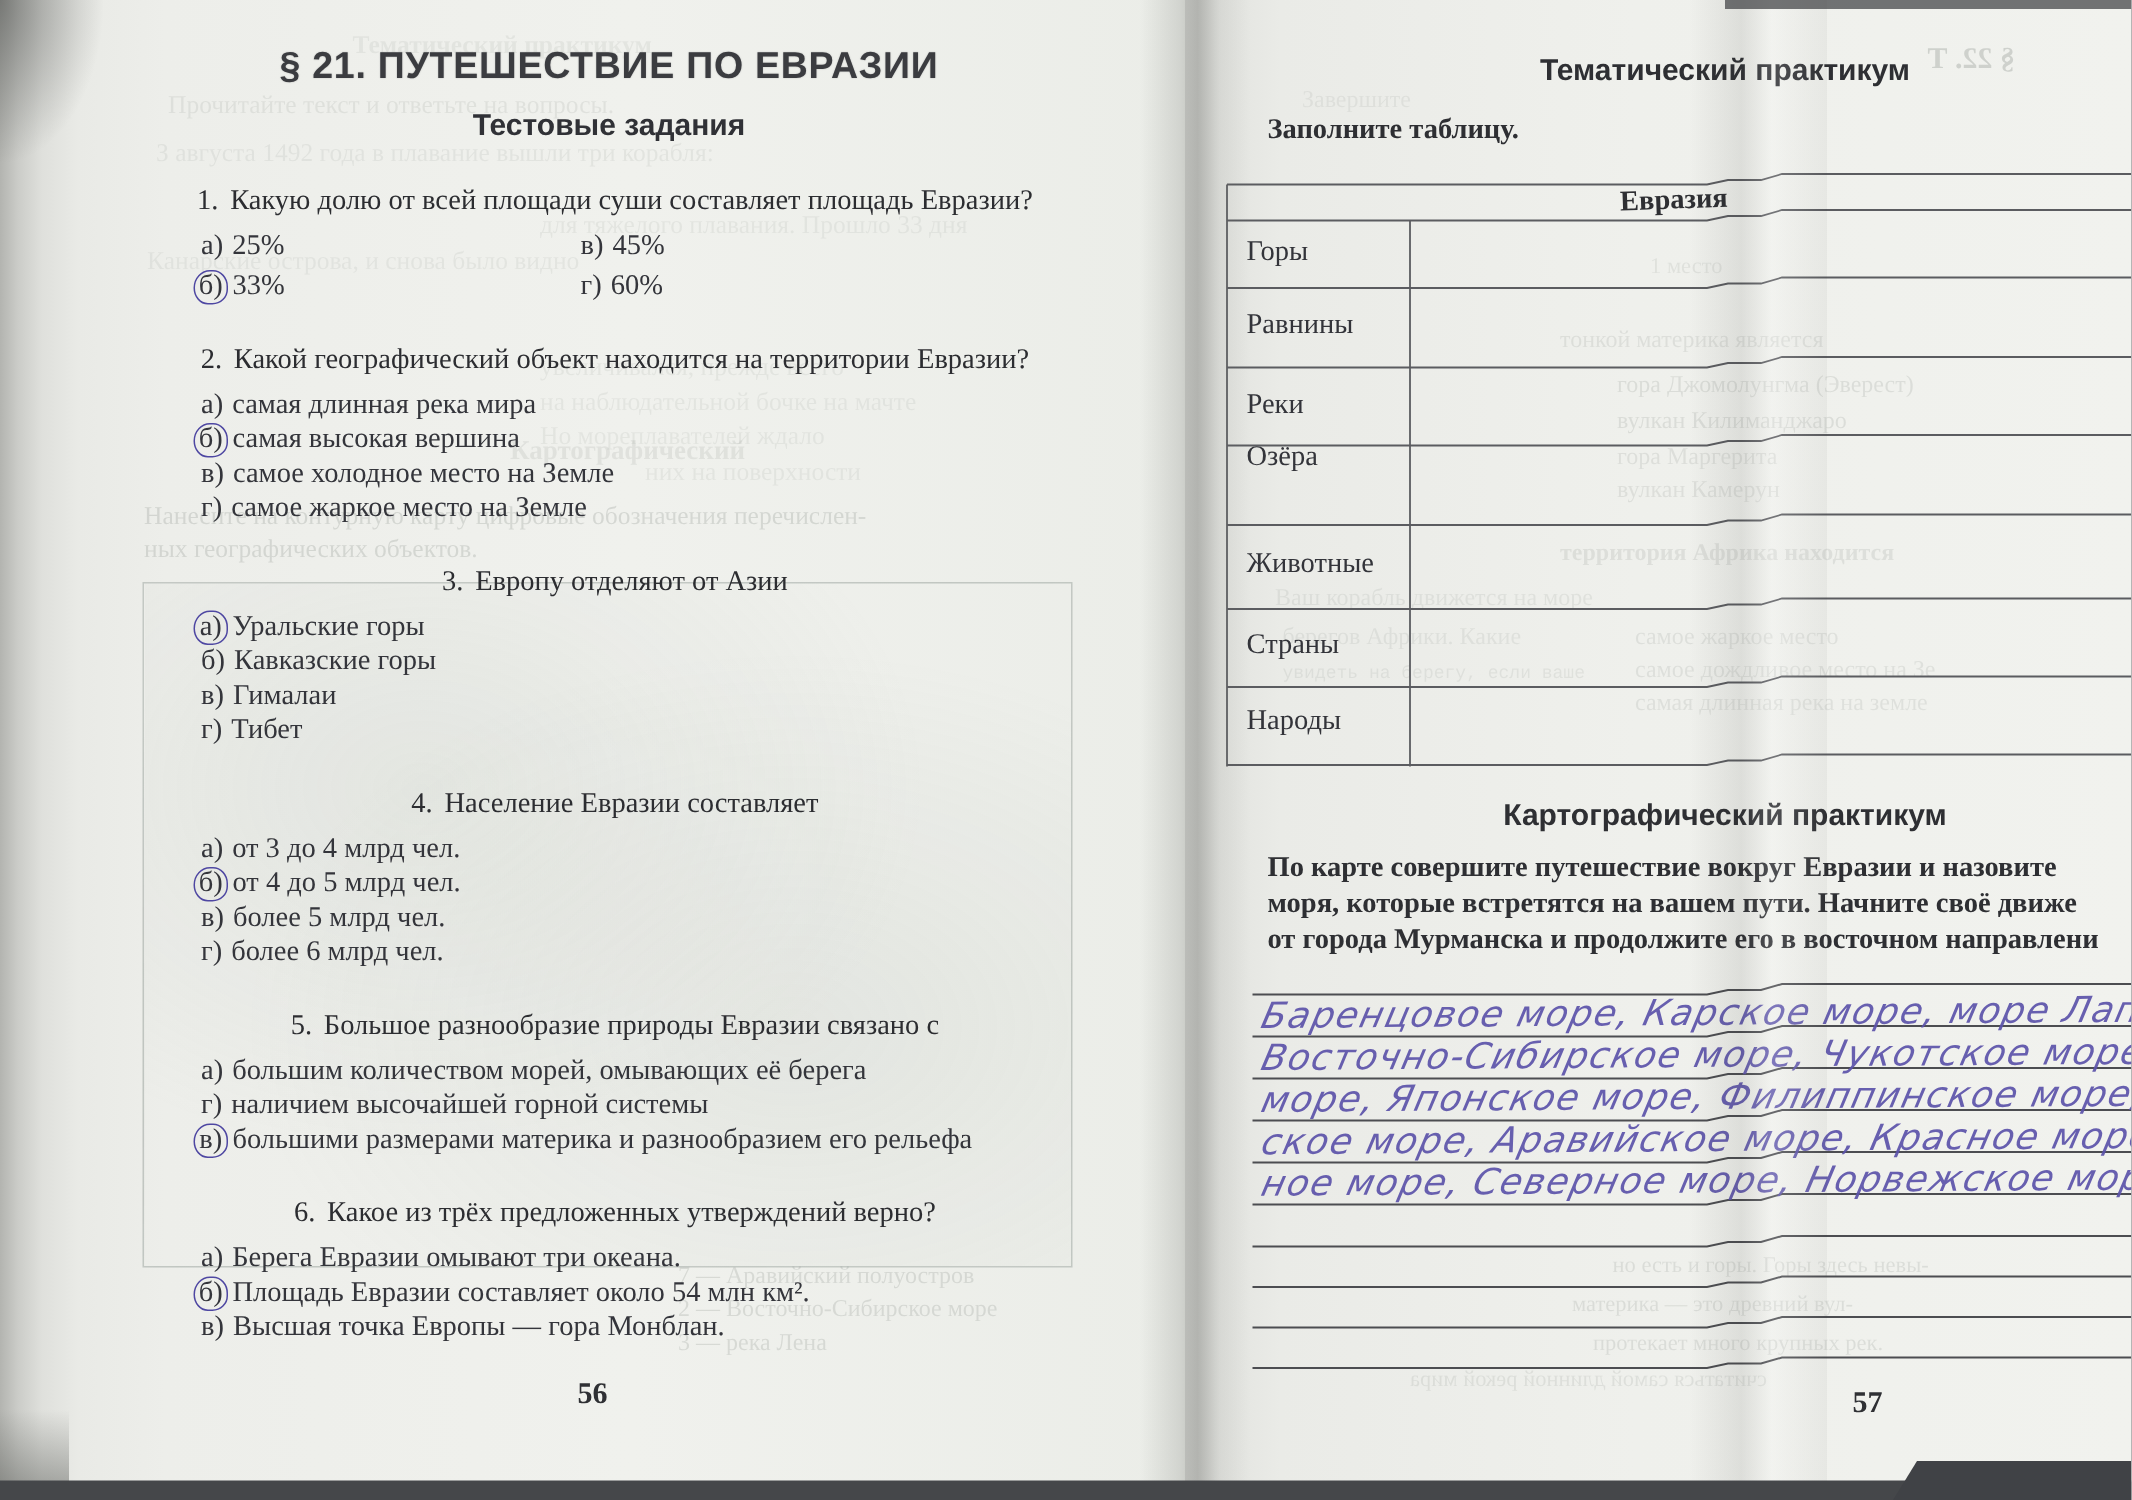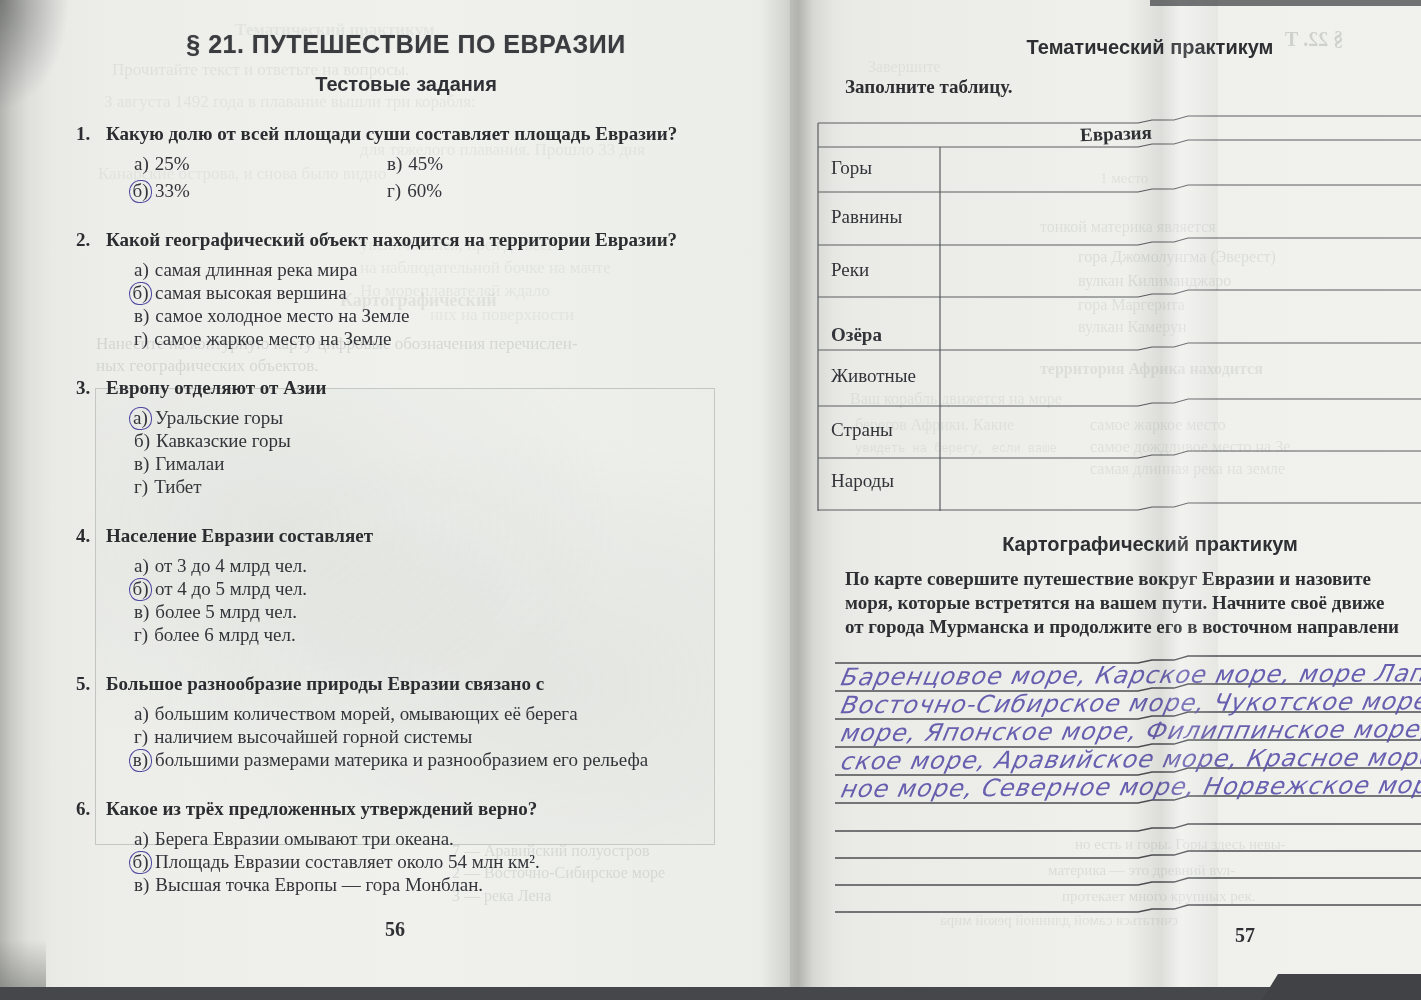--- a/index.html
+++ b/index.html
@@ -23,21 +23,21 @@
   .band2{position:absolute;left:1262px;bottom:0;width:159px;height:26px;background:#404246;
     clip-path:polygon(16px 0,100% 0,100% 100%,0 100%);}
   
   .lp-content{position:absolute;left:0;top:0;width:790px;padding:30px 54px 0 76px;box-sizing:border-box;}
   .lp-title{font-family:"Liberation Sans",sans-serif;font-weight:bold;font-size:25px;
     text-align:center;color:#3b3c40;letter-spacing:.5px;text-shadow:0 0 1px rgba(60,60,64,.35);}
   .lp-subtitle{font-family:"Liberation Sans",sans-serif;font-weight:bold;font-size:20px;
     text-align:center;color:#303136;margin-top:14px;}
   #questions{margin-top:4px;}
   .q{margin-top:26px;padding-left:30px;line-height:23px;}
-  .q-head{font-weight:bold;color:#2c2d31;font-size:19px;}
+  .q-head{font-weight:normal;color:#2c2d31;font-size:19px;text-align:center;}
   .q-num{display:inline-block;width:30px;margin-left:-30px;}
   .q-opts{margin-top:7px;padding-left:28px;font-size:19px;color:#34353b;}
   .q-opts.two-col{display:grid;grid-template-columns:253px auto;row-gap:4px;}
   .opt{line-height:23px;}
   .opt-text{margin-left:6px;}
   .letter.circ{display:inline-block;min-width:17px;height:21px;border:1.7px solid #4e47a2;
     border-radius:55% 50% 52% 48%/60% 55% 50% 55%;text-align:center;line-height:20px;
     margin:-2px 1px -2px -5px;padding:0 2px;}
   .letter.circ + .opt-text{margin-left:2px;}
   .map-ghost{position:absolute;left:95px;top:388px;width:618px;height:455px;
@@ -201,21 +201,21 @@
   </div>
   <div class="pagenum-l">56</div>
 
   <div class="abs rp-header">Тематический практикум</div>
   <div class="abs rp-task1">Заполните таблицу.</div>
   <div class="abs table-title">Евразия</div>
   <div id="table-labels">
       <div class="trow-label" style="top: 157px;">Горы</div>
       <div class="trow-label" style="top: 206px;">Равнины</div>
       <div class="trow-label" style="top: 259px;">Реки</div>
-      <div class="trow-label" style="top: 324px; font-weight: bold;">Озёра</div>
+      <div class="trow-label" style="top: 294px;">Озёра</div>
       <div class="trow-label" style="top: 365px;">Животные</div>
       <div class="trow-label" style="top: 419px;">Страны</div>
       <div class="trow-label" style="top: 470px;">Народы</div>
     </div>
   <div class="abs rp-header2">Картографический практикум</div>
   <div id="task2">
       <div class="para-line" style="top: 568px;">По карте совершите путешествие вокруг Евразии и назовите</div>
       <div class="para-line" style="top: 592px;">моря, которые встретятся на вашем пути. Начните своё движе</div>
       <div class="para-line" style="top: 616px;">от города Мурманска и продолжите его в восточном направлени</div>
     </div>

